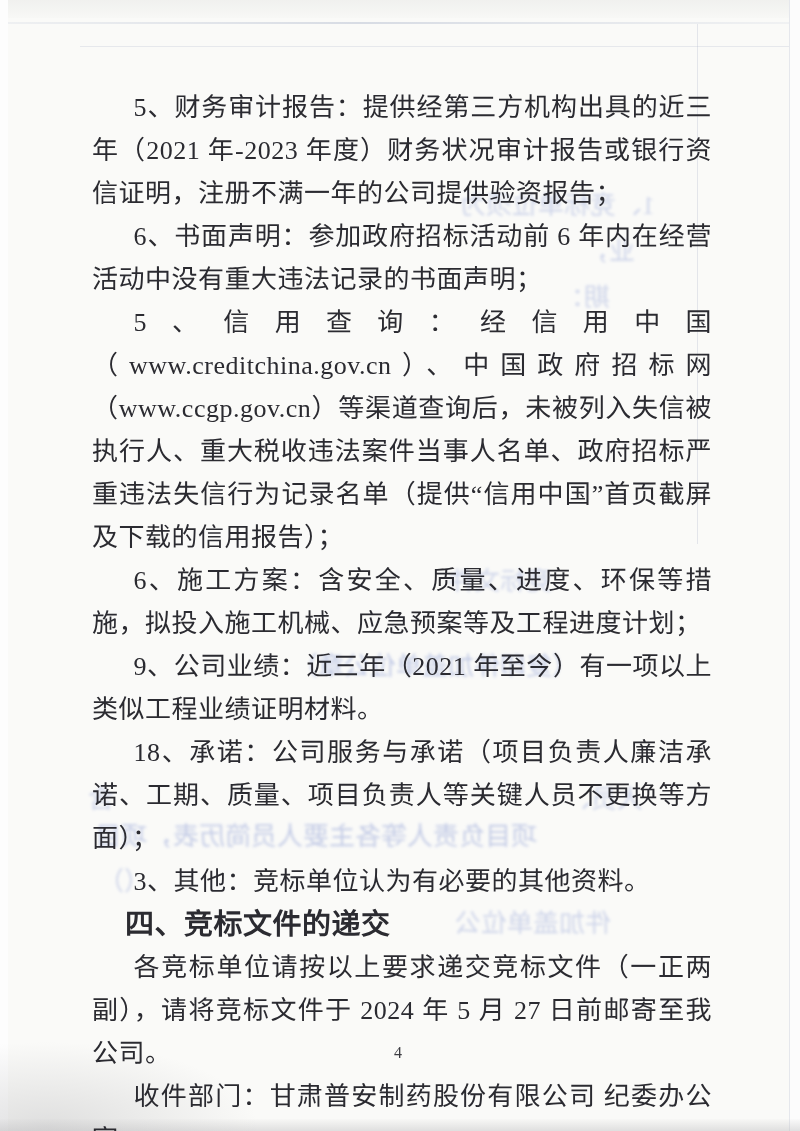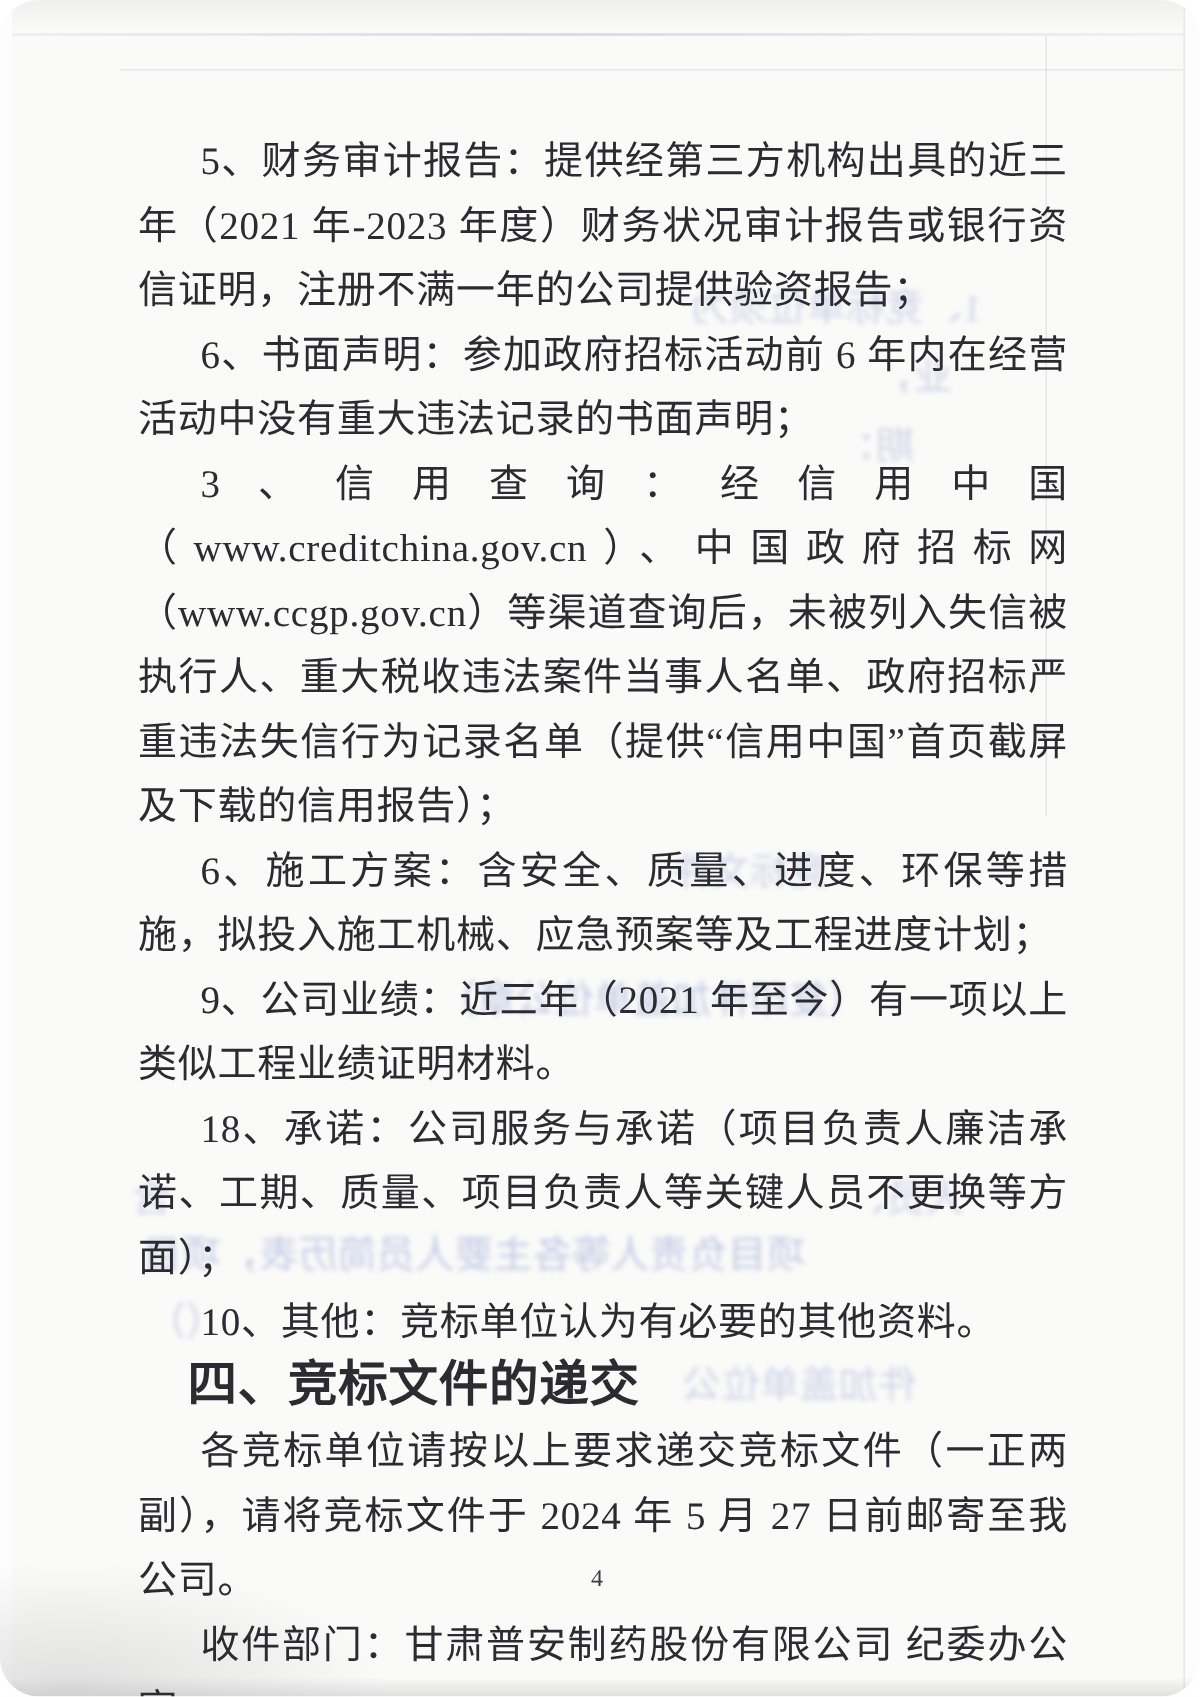--- a/index.html
+++ b/index.html
@@ -8,21 +8,20 @@
     background: #ffffff;
   }
   .page {
     position: relative;
     width: 800px;
     height: 1131px;
     margin: 0 auto;
     background: #fafaf8;
     overflow: hidden;
     font-family: "Liberation Serif", "DejaVu Serif", serif;
-    border-radius: 26px;
   }
   
   .edge-left {
     position: absolute; left: 0; top: 0; bottom: 0; width: 8px;
     background: #fdfdfd;
   }
   .edge-right {
     position: absolute; right: 0; top: 0; bottom: 0; width: 10px;
     background: #fcfcfc;
     border-left: 1px solid rgba(210,214,222,0.55);
@@ -75,21 +74,21 @@
     text-align: justify;
     text-justify: inter-character;
   }
   .para {
     margin: 0;
     text-indent: 1.6em;
     letter-spacing: 0.5px;
   }
   .heading {
     margin: 0;
-    font-size: 33px;
+    font-size: 29px;
     font-weight: 700;
     padding-left: 33px;
     letter-spacing: 0.5px;
   }
   .page-number {
     position: absolute;
     left: 0; right: 4px;
     top: 1044px;
     text-align: center;
     font-size: 16px;
@@ -117,25 +116,25 @@
   <span class="ghost strong" style="left:292px; top:645px;">（复印件加盖单位公章）</span>
   <span class="ghost" style="left:88px; top:778px;">含</span>
   <span class="ghost" style="left:565px; top:778px;">人员、</span>
   <span class="ghost strong" style="left:95px; top:815px;">项目负责人等各主要人员简历表，项目</span>
   <span class="ghost" style="left:98px; top:860px;">（）</span>
   <span class="ghost" style="left:455px; top:902px;">件加盖单位公</span>
 
   <div class="content">
     <p class="para">5、财务审计报告：提供经第三方机构出具的近三年（2021 年-2023 年度）财务状况审计报告或银行资信证明，注册不满一年的公司提供验资报告；</p>
     <p class="para">6、书面声明：参加政府招标活动前 6 年内在经营活动中没有重大违法记录的书面声明；</p>
-    <p class="para">3、信用查询：经信用中国（www.creditchina.gov.cn）、中国政府招标网（www.ccgp.gov.cn）等渠道查询后，未被列入失信被执行人、重大税收违法案件当事人名单、政府招标严重违法失信行为记录名单（提供“信用中国”首页截屏及下载的信用报告）；</p>
+    <p class="para">5、信用查询：经信用中国（www.creditchina.gov.cn）、中国政府招标网（www.ccgp.gov.cn）等渠道查询后，未被列入失信被执行人、重大税收违法案件当事人名单、政府招标严重违法失信行为记录名单（提供“信用中国”首页截屏及下载的信用报告）；</p>
     <p class="para">6、施工方案：含安全、质量、进度、环保等措施，拟投入施工机械、应急预案等及工程进度计划；</p>
     <p class="para">9、公司业绩：近三年（2021 年至今）有一项以上类似工程业绩证明材料。</p>
     <p class="para">18、承诺：公司服务与承诺（项目负责人廉洁承诺、工期、质量、项目负责人等关键人员不更换等方面）；</p>
-    <p class="para">10、其他：竞标单位认为有必要的其他资料。</p>
+    <p class="para">3、其他：竞标单位认为有必要的其他资料。</p>
     <h2 class="heading">四、竞标文件的递交</h2>
     <p class="para">各竞标单位请按以上要求递交竞标文件（一正两副），请将竞标文件于 2024 年 5 月 27 日前邮寄至我公司。</p>
     <p class="para">收件部门：甘肃普安制药股份有限公司  纪委办公室</p>
 
   </div>
 
   <div class="page-number">4</div>
 
 </div>
 

